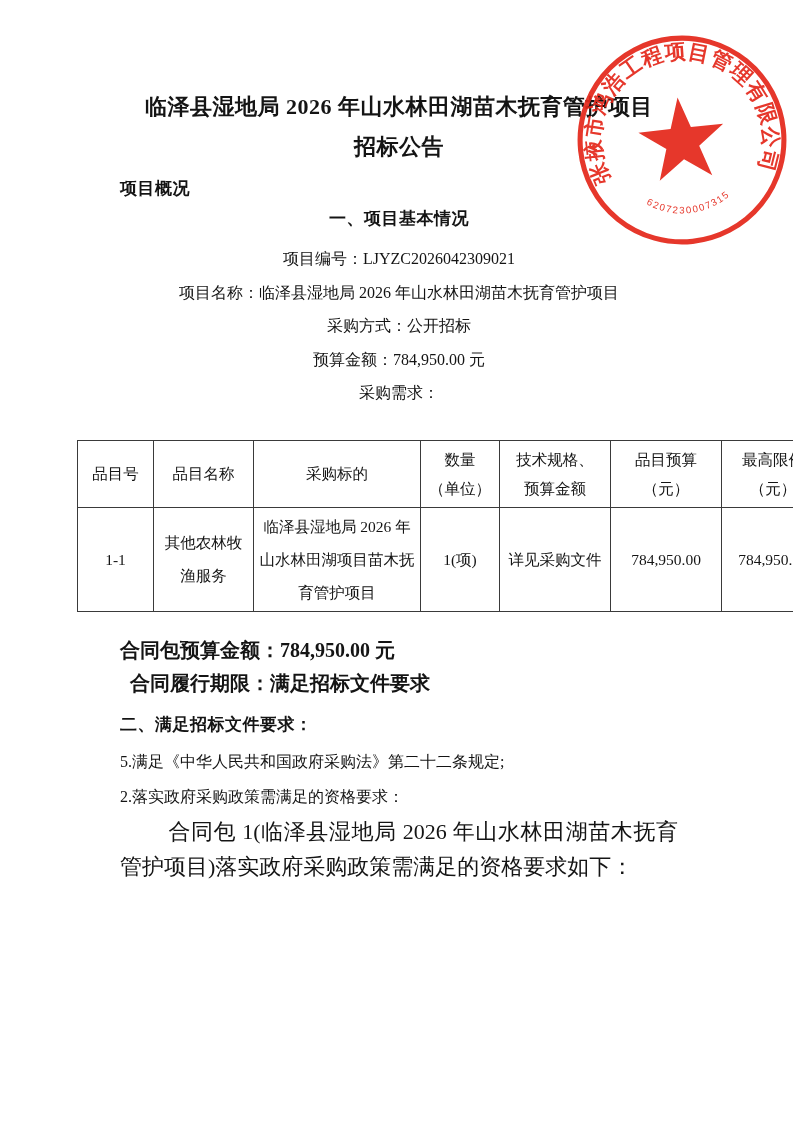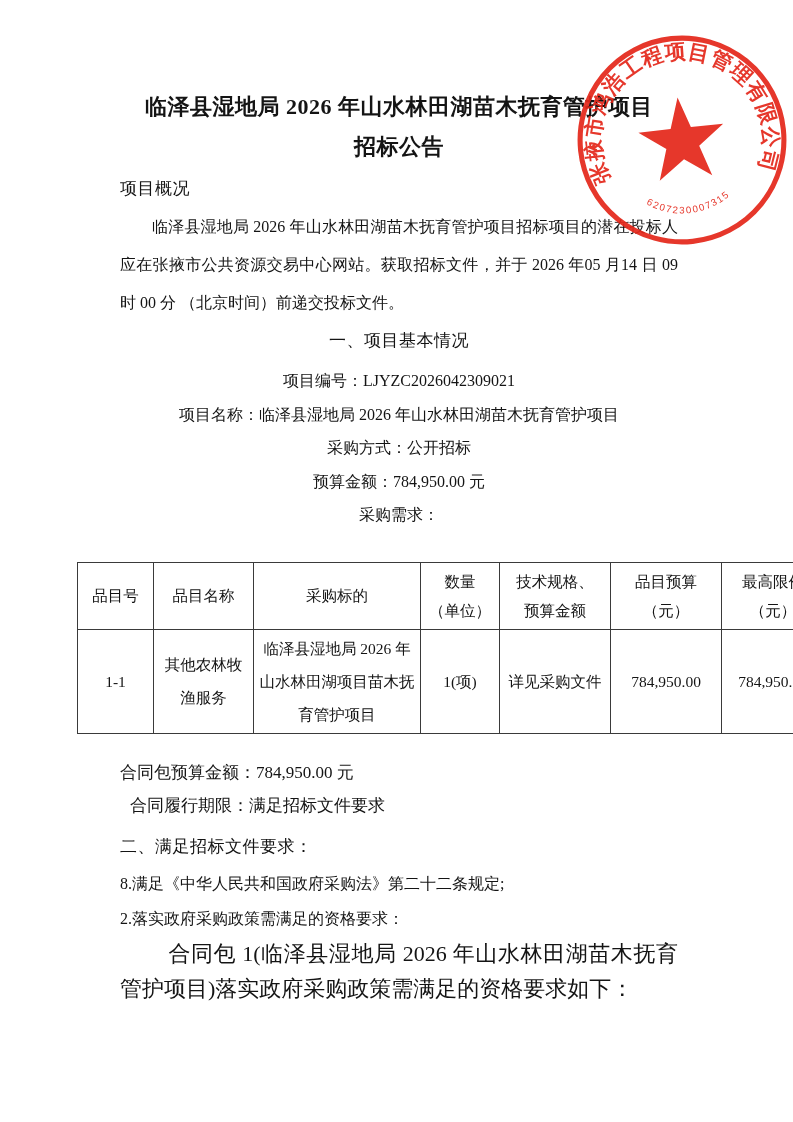--- a/index.html
+++ b/index.html
@@ -19,21 +19,21 @@
   .doc-title{
     text-align:center;
     font-size:22px;
     line-height:33px;
     font-weight:bold;
     letter-spacing:.5px;
   }
   .doc-title.sub{margin-top:7px;}
   .h-bold{
     font-size:17px;
-    font-weight:normal;
+    font-weight:bold;
     font-family:"Liberation Sans","DejaVu Sans",sans-serif;
     letter-spacing:.5px;
   }
   .overview-heading{margin-top:14px;}
   .overview-para{
     margin-top:8px;
     font-size:16px;
     line-height:38px;
     text-align:justify;
     text-indent:2em;
@@ -58,23 +58,24 @@
     text-align:center;
     vertical-align:middle;
     padding:2px 5px;
     overflow:hidden;
   }
   table.items tr.head td{height:62px;line-height:29px;}
   table.items tr.body td{height:98px;line-height:33px;}
   .hl{display:block;}
   .after-table{margin-top:22px;}
   .after-line{
-    font-size:17px;
+    font-size:20px;
     line-height:33px;
     white-space:nowrap;
+    font-weight:bold;
   }
   .after-line.indent{padding-left:10px;}
   .section2-heading{margin-top:13px;}
   .req-item{
     font-size:16px;
     line-height:35px;
     white-space:nowrap;
   }
   .req-items{margin-top:8px;}
   .req-para{
@@ -109,21 +110,20 @@
 <body>
 
 <div class="page">
 
   <div class="content">
 
     <div class="doc-title">临泽县湿地局 2026 年山水林田湖苗木抚育管护项目</div>
     <div class="doc-title sub">招标公告</div>
 
     <div class="h-bold overview-heading">项目概况</div>
-    <div class="overview-para">临泽县湿地局 2026 年山水林田湖苗木抚育管护项目招标项目的潜在投标人应在张掖市公共资源交易中心网站。获取招标文件，并于 2026 年05 月14 日 09 时 00 分 （北京时间）前递交投标文件。</div>
 
     <div class="h-bold section1-heading">一、项目基本情况</div>
 
     <div class="info-lines">
       <div class="info-line">项目编号：LJYZC2026042309021</div>
       <div class="info-line">项目名称：临泽县湿地局 2026 年山水林田湖苗木抚育管护项目</div>
       <div class="info-line">采购方式：公开招标</div>
       <div class="info-line">预算金额：784,950.00 元</div>
       <div class="info-line">采购需求：</div>
     </div>
@@ -170,21 +170,21 @@
     </table>
 
     <div class="after-table">
       <div class="after-line">合同包预算金额：784,950.00 元</div>
       <div class="after-line indent">合同履行期限：满足招标文件要求</div>
     </div>
 
     <div class="h-bold section2-heading">二、满足招标文件要求：</div>
 
     <div class="req-items">
-      <div class="req-item">8.满足《中华人民共和国政府采购法》第二十二条规定;</div>
+      <div class="req-item">5.满足《中华人民共和国政府采购法》第二十二条规定;</div>
       <div class="req-item">2.落实政府采购政策需满足的资格要求：</div>
       <div class="req-para">合同包 1(临泽县湿地局 2026 年山水林田湖苗木抚育管护项目)落实政府采购政策需满足的资格要求如下：</div>
     </div>
 
   </div>
 
   <div class="seal">
     <svg width="214" height="214" viewBox="0 0 210 210">
       <circle class="ring" cx="105" cy="105" r="100"></circle>
       <polygon class="star" points="105,63 115,93.2 146.8,93.4 121.2,112.3 130.9,142.6 105,124 79.1,142.6 88.8,112.3 63.2,93.4 95,93.2"></polygon>

